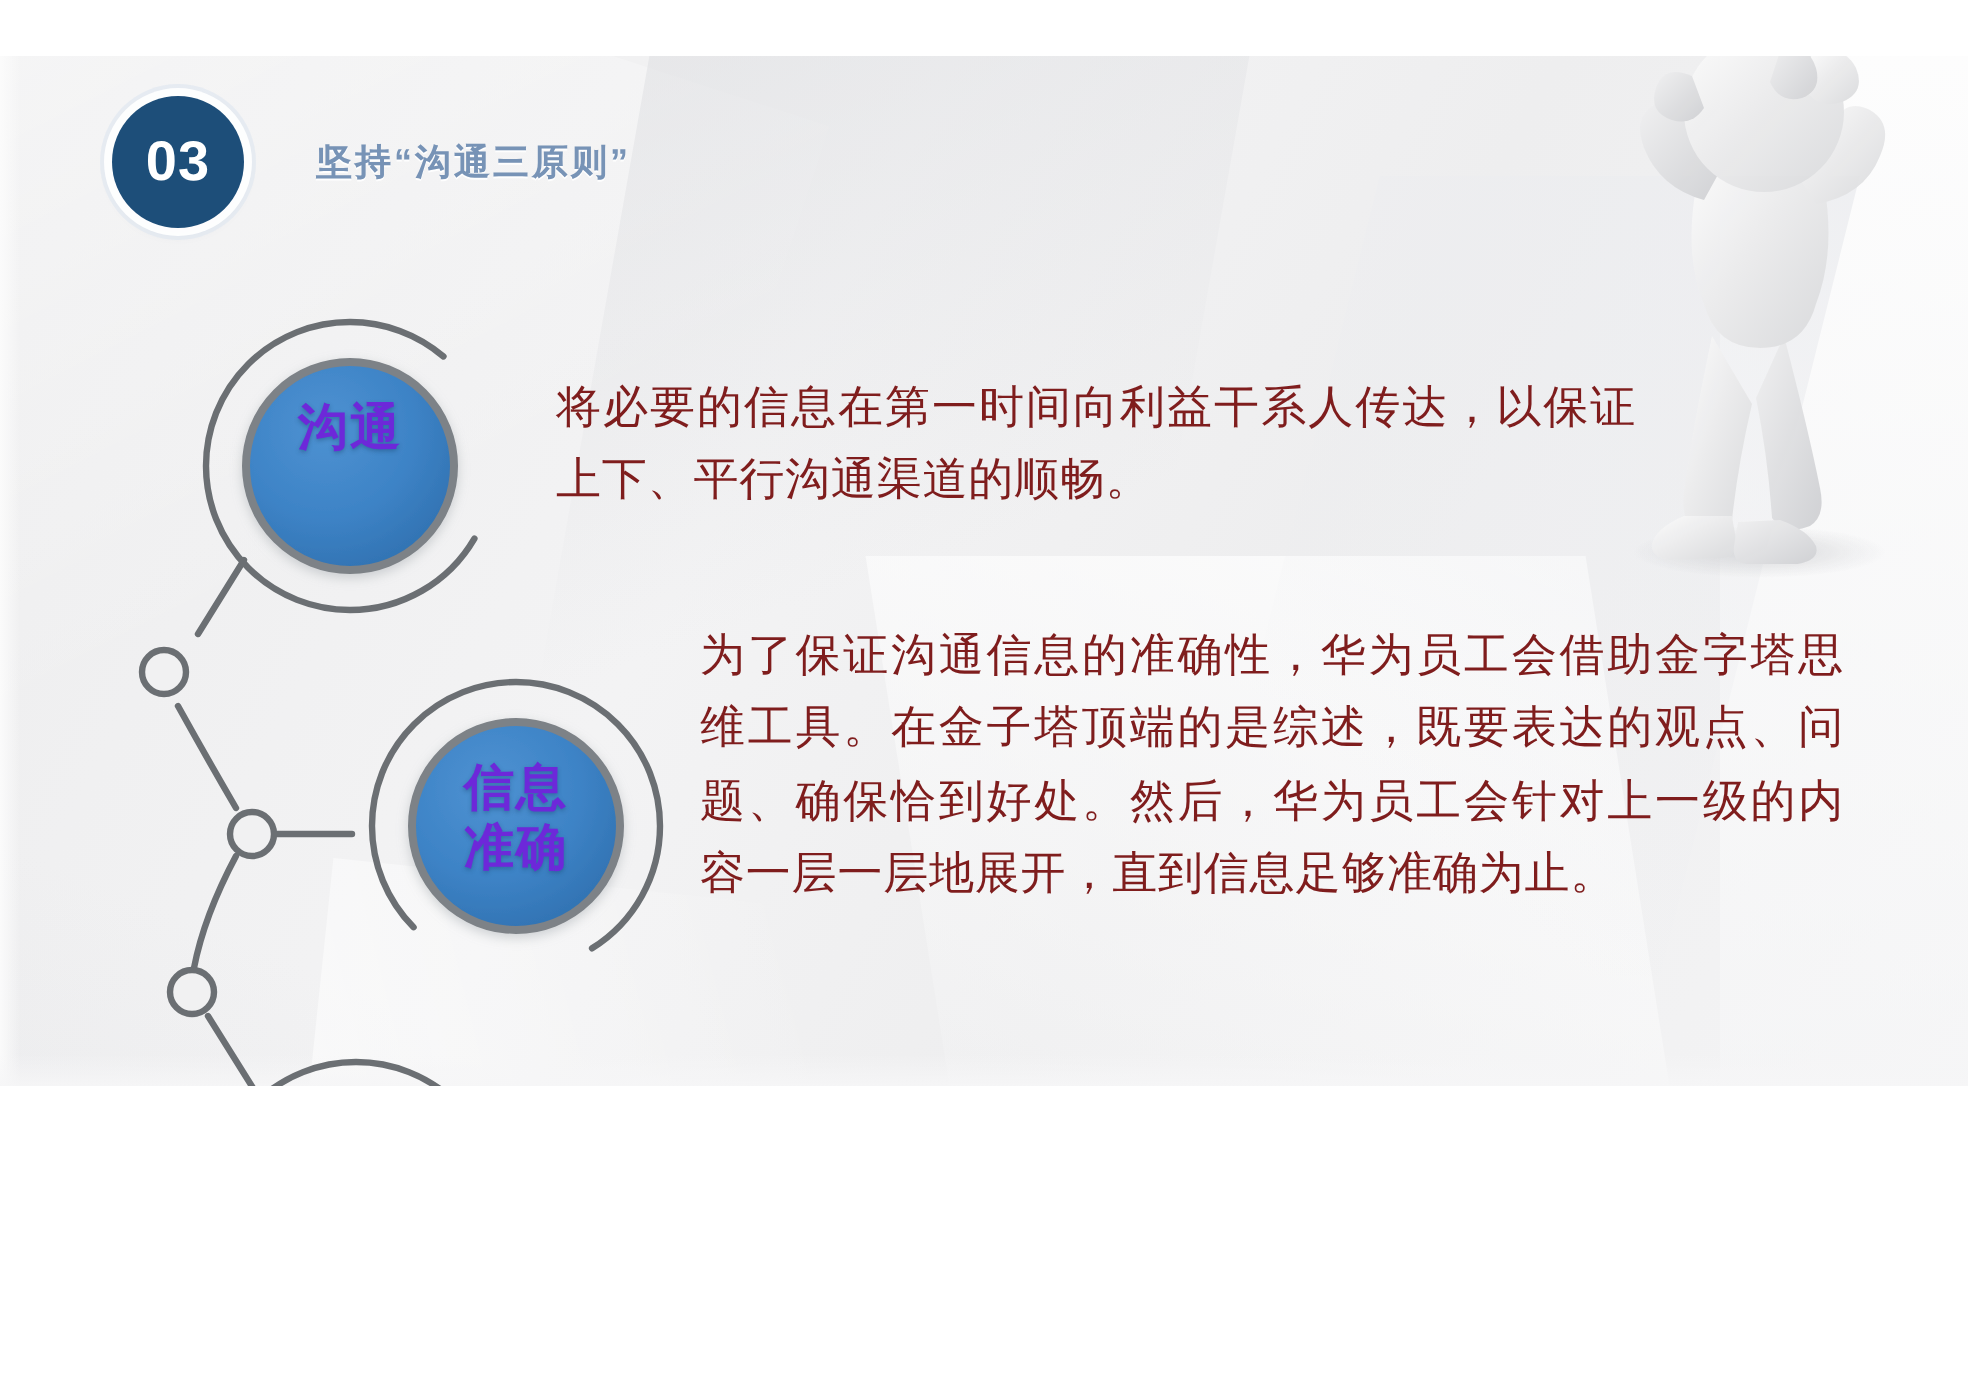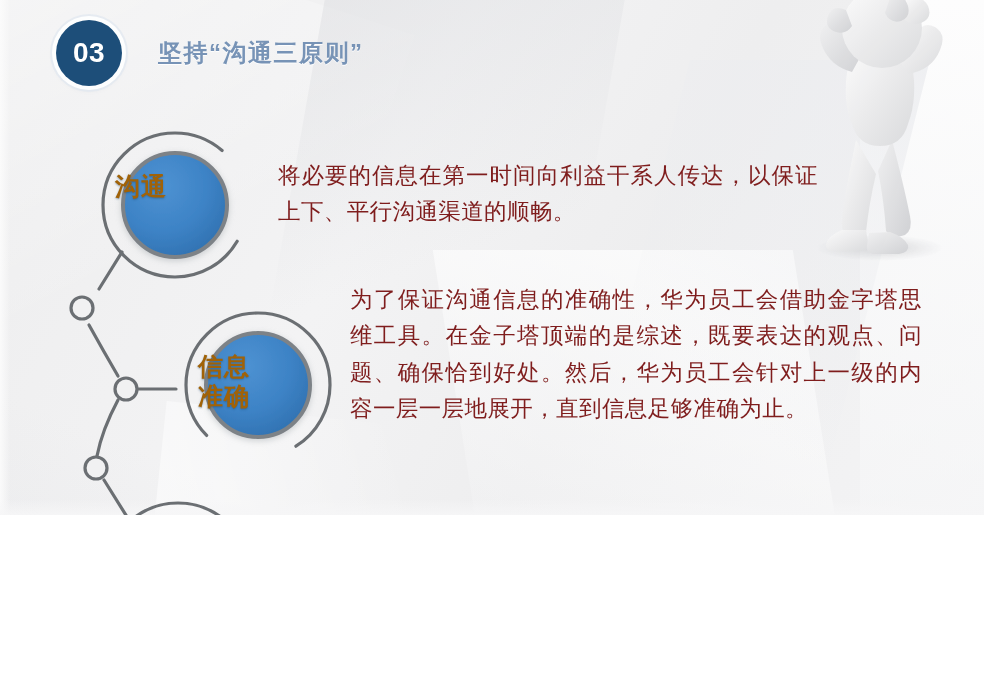--- a/index.html
+++ b/index.html
@@ -10,20 +10,21 @@
   body {
     font-family: "Liberation Sans", "DejaVu Sans", sans-serif;
   }
 
   .slide {
     position: relative;
     width: 984px;
     height: 515px;
     overflow: hidden;
     background: #f1f1f2;
+    margin-top: 28px;
   }
 
   
   .bg-base {
     position: absolute;
     inset: 0;
     background:
       linear-gradient(118deg, #ededee 0%, #f3f3f4 38%, #eeeeef 62%, #f4f4f5 100%);
   }
   .facet {
@@ -96,21 +97,21 @@
     font-size: 28px;
     font-weight: 700;
     letter-spacing: 0.5px;
     box-shadow:
       0 0 0 4px rgba(255,255,255,.92),
       0 0 0 6px rgba(226,232,240,.75),
       0 2px 6px rgba(120,130,145,.28);
   }
   .title {
     margin-left: 36px;
-    font-size: 24px;
+    font-size: 18px;
     font-weight: 700;
     color: #7793b6;
     letter-spacing: 1.5px;
     white-space: nowrap;
     text-shadow: 0 1px 0 rgba(255,255,255,.85);
   }
 
   
   .figure-wrap {
     position: absolute;
@@ -126,22 +127,22 @@
     position: absolute;
     left: 0;
     top: 0;
     width: 420px;
     height: 696px;
   }
 
   
   .node-label {
     position: absolute;
-    text-align: left;
-    color: #a16207;
+    text-align: center;
+    color: #6d28d9;
     font-weight: 700;
     font-size: 25px;
     line-height: 1.18;
     letter-spacing: 1px;
     text-shadow: 0 1px 2px rgba(26,70,112,.45);
     pointer-events: none;
     width: 120px;
   }
   .nl1 { left: 115px; top: 172px; }
   .nl2 { left: 198px; top: 352px; }

